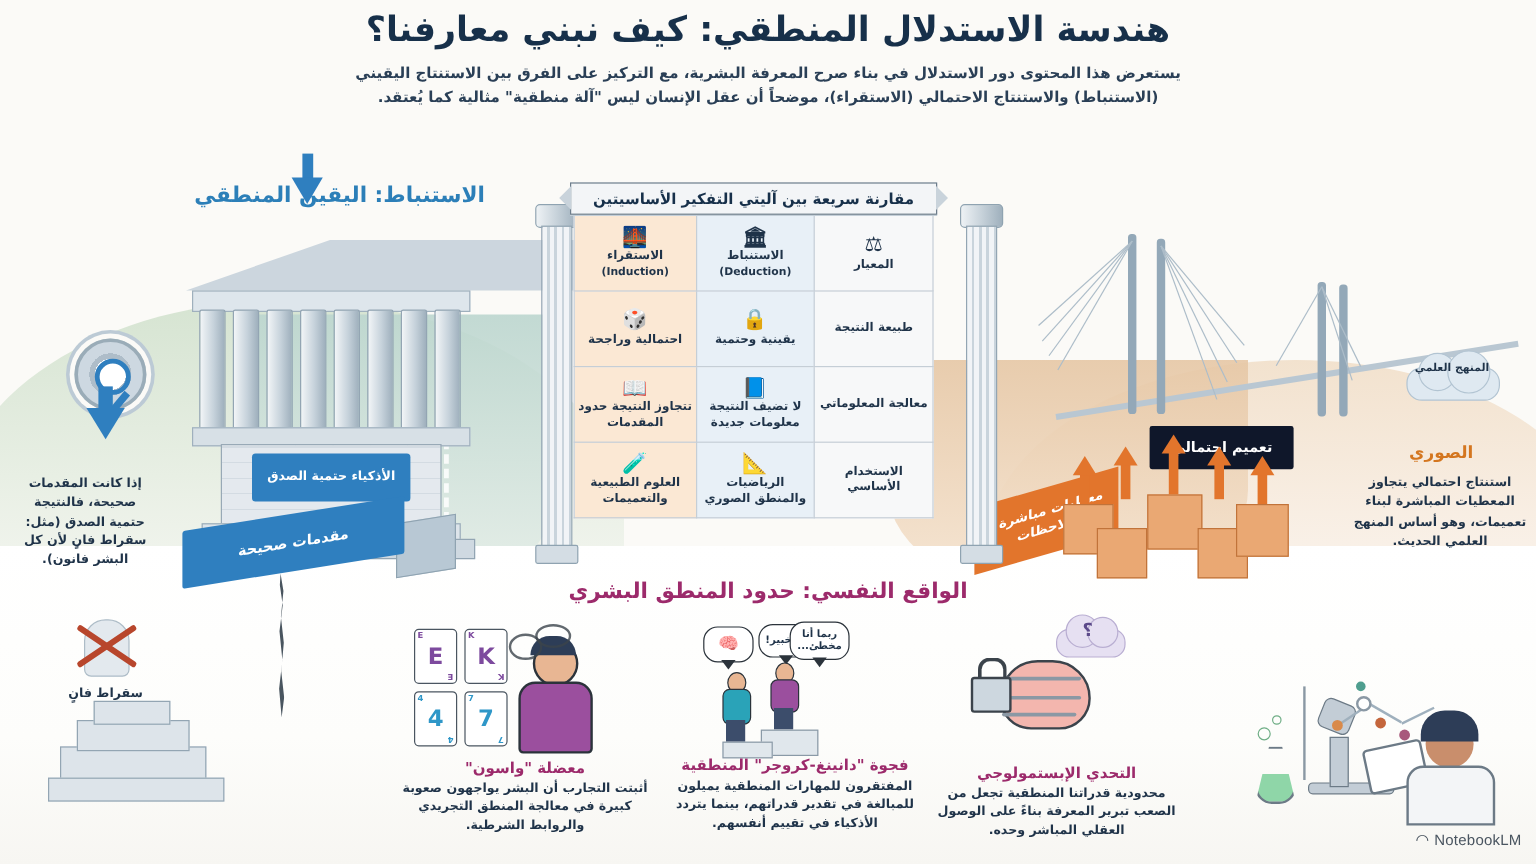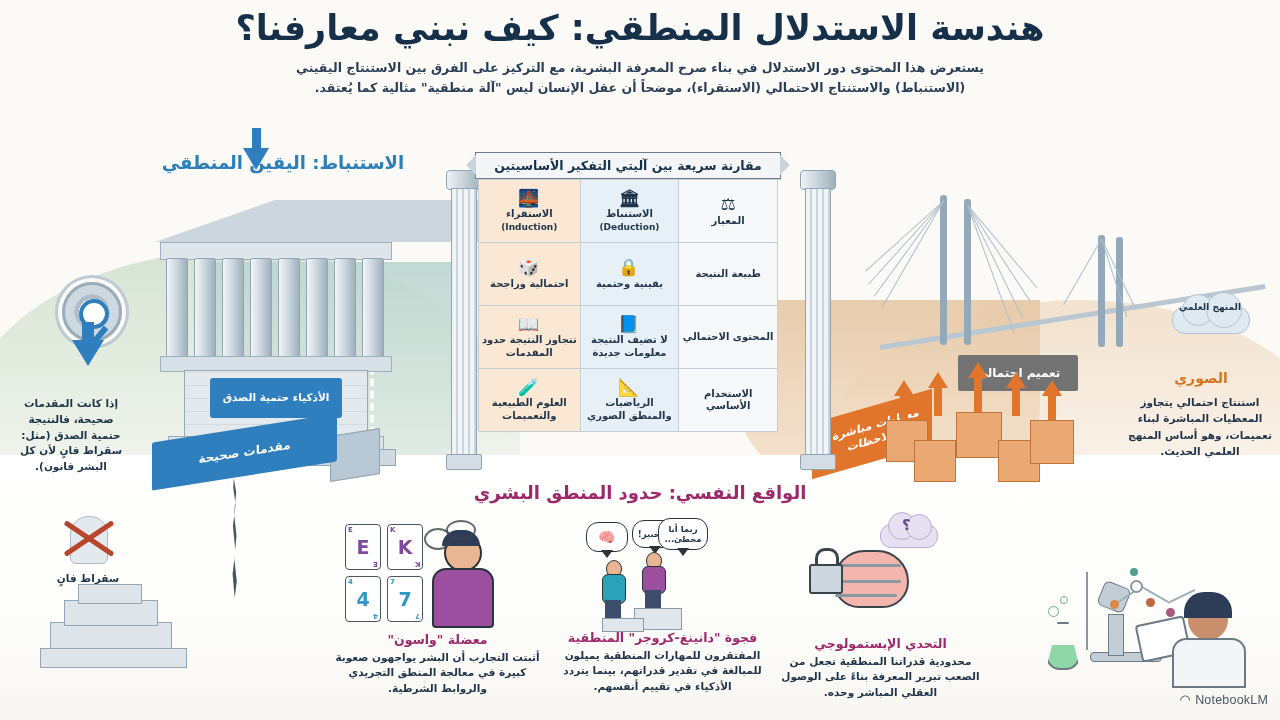--- a/index.html
+++ b/index.html
@@ -9,21 +9,21 @@
     background:#fbfaf7;
     font-family:"DejaVu Sans","Liberation Sans",sans-serif;
     position:relative;
   }
   .stage{position:absolute;inset:0;}
   .abs{position:absolute;}
 
   
   #header{left:0;right:0;top:8px;text-align:center;}
   #title{
-    font-size:35px;font-weight:bold;color:#17304a;letter-spacing:0;
+    font-size:29px;font-weight:bold;color:#17304a;letter-spacing:0;
     line-height:1.15;margin:0 0 10px 0;
   }
   #subtitle{
     font-size:12.5px;color:#2a3f56;line-height:1.55;
     width:760px;margin:0 auto;font-weight:bold;
   }
 
   
   .sec-head{font-size:18px;font-weight:bold;line-height:1.2;}
   #deduct-head{left:118px;top:152px;width:330px;text-align:center;color:#2c7fb8;}
@@ -86,21 +86,21 @@
   #rubble{left:30px;top:582px;width:170px;height:88px;}
   .slab{position:absolute;background:#dde4ea;border:1px solid #93a5b3;}
 
   
   #bridge{left:880px;top:195px;width:390px;height:190px;}
   .deckline{position:absolute;left:0;top:150px;width:390px;height:5px;background:#b9c7d2;transform:rotate(-9deg);transform-origin:left center;}
   .pylon{position:absolute;width:7px;background:#93a8b8;border-radius:3px;}
   .cableL,.cableR{position:absolute;width:1px;background:#adbdc9;transform-origin:top center;}
 
   
-  #gen-box{left:958px;top:355px;width:120px;height:36px;background:#737373;color:#fff;
+  #gen-box{left:958px;top:355px;width:120px;height:36px;background:#0f172a;color:#fff;
     font-size:12px;font-weight:bold;display:flex;align-items:center;justify-content:center;border-radius:2px;}
   #data-banner{left:812px;top:406px;width:120px;height:56px;background:#e2752c;color:#fff;font-size:11px;
     font-weight:bold;display:flex;align-items:center;justify-content:center;text-align:center;
     transform:skewY(-16deg);line-height:1.35;padding:0 4px;box-sizing:border-box;}
   .cube{position:absolute;background:#eaa873;border:1px solid #c1733a;}
   .upArrow{position:absolute;width:0;height:0;border-left:10px solid transparent;border-right:10px solid transparent;border-bottom:16px solid #e2752c;}
   .upStem{position:absolute;width:8px;background:#e2752c;}
   #induct-text-head{left:1128px;top:370px;width:146px;text-align:center;font-size:14px;font-weight:bold;color:#d4761f;}
   #induct-text{left:1124px;top:394px;width:152px;text-align:center;font-size:10.5px;font-weight:bold;color:#1f3349;line-height:1.55;}
   #cloud-method{left:1152px;top:292px;width:76px;height:44px;margin-left:20px;}
@@ -328,21 +328,21 @@
           <td class="c-ded">
             <span class="cell-ico">🔒</span>
             <span>يقينية وحتمية</span>
           </td>
           <td class="c-ind">
             <span class="cell-ico">🎲</span>
             <span>احتمالية وراجحة</span>
           </td>
         </tr>
         <tr>
-          <td class="c-crit">المحتوى الاحتمالي</td>
+          <td class="c-crit">معالجة المعلوماتي</td>
           <td class="c-ded">
             <span class="cell-ico">📘</span>
             <span>لا تضيف النتيجة معلومات جديدة</span>
           </td>
           <td class="c-ind">
             <span class="cell-ico">📖</span>
             <span>تتجاوز النتيجة حدود المقدمات</span>
           </td>
         </tr>
         <tr>

